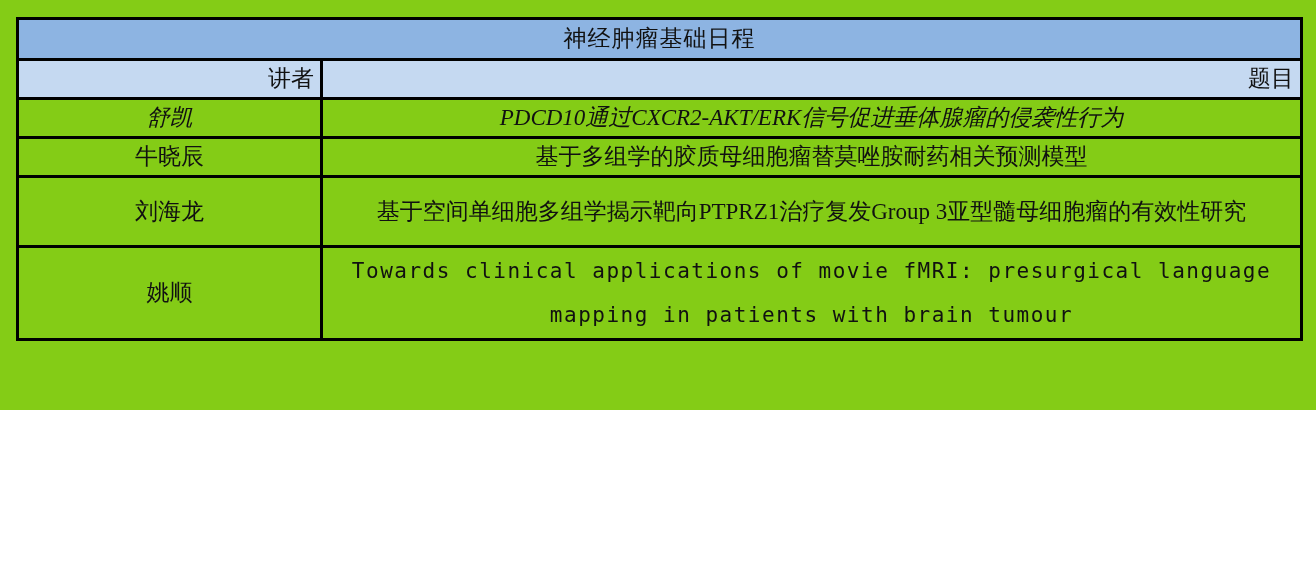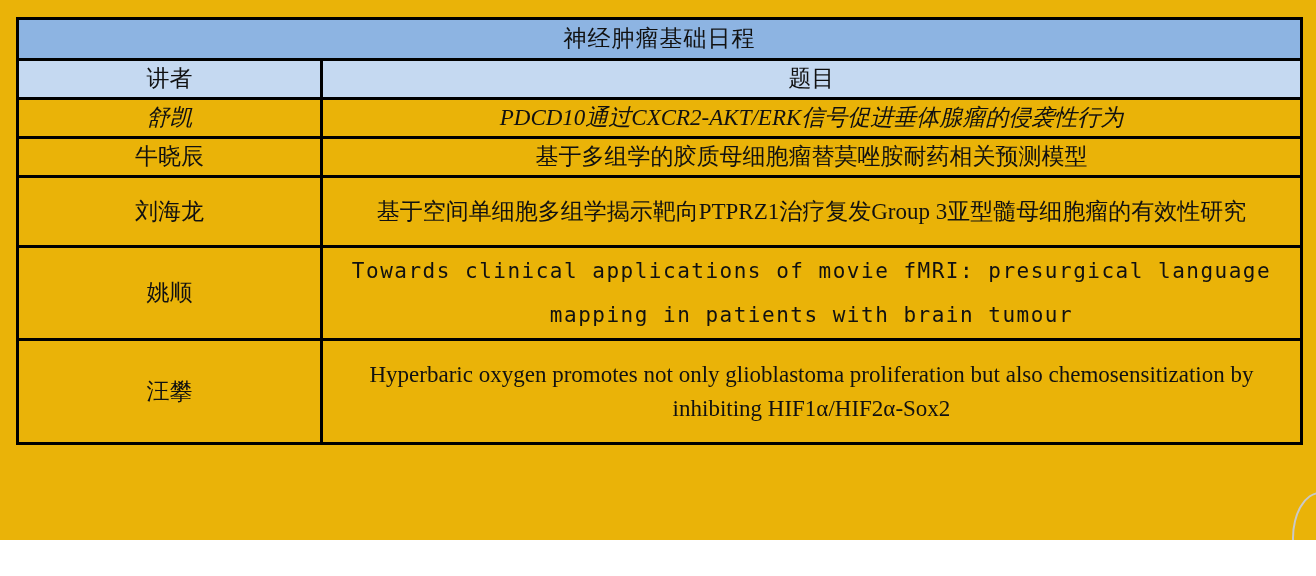--- a/index.html
+++ b/index.html
@@ -3,22 +3,22 @@
 <meta charset="utf-8">
 <style>
   html, body {
     margin: 0;
     padding: 0;
     background: #ffffff;
   }
   .page {
     position: relative;
     width: 1316px;
-    height: 540px;
-    background: #eab308;
+    height: 410px;
+    background: #84cc16;
     overflow: hidden;
     font-family: "Liberation Serif", "DejaVu Serif", serif;
     color: #111111;
   }
   table.schedule {
     position: absolute;
     left: 16px;
     top: 17px;
     width: 1284px;
     border-collapse: collapse;
@@ -39,20 +39,21 @@
     font-weight: bold;
     font-size: 25px;
     height: 36px;
     border-bottom-width: 5px;
     letter-spacing: 1px;
   }
   tr.header-row th {
     background: var(--header-bg, #C5D9F1);
     height: 28px;
     font-size: 23px;
+    text-align: right;
   }
   col.speaker-col { width: 304px; }
   col.title-col   { width: 980px; }
 
   tr.r0 td { height: 33px; font-style: italic; }
   tr.r1 td { height: 31px; text-align: center; }
   tr.r2 td { height: 65px; }
   tr.r3 td { height: 66px; }
   tr.r4 td { height: 66px; }
   tr.r5 td { height: 99px; }
@@ -109,23 +110,19 @@
       <td class="speaker-cell">刘海龙</td>
       <td class="title-cell">基于空间单细胞多组学揭示靶向PTPRZ1治疗复发Group 3亚型髓母细胞瘤的有效性研究</td>
     </tr>
 
 
     <tr class="r4">
       <td class="speaker-cell">姚顺</td>
       <td class="title-cell latin">Towards clinical applications of movie fMRI: presurgical language mapping in patients with brain tumour</td>
     </tr>
 
-    <tr class="r5">
-      <td class="speaker-cell">汪攀</td>
-      <td class="title-cell">Hyperbaric oxygen promotes not only glioblastoma proliferation but also chemosensitization by inhibiting HIF1α/HIF2α-Sox2</td>
-    </tr>
 
   </tbody>
   </table>
 
   <div class="watermark-arc"></div>
 
 </div>
 
 </body></html>

